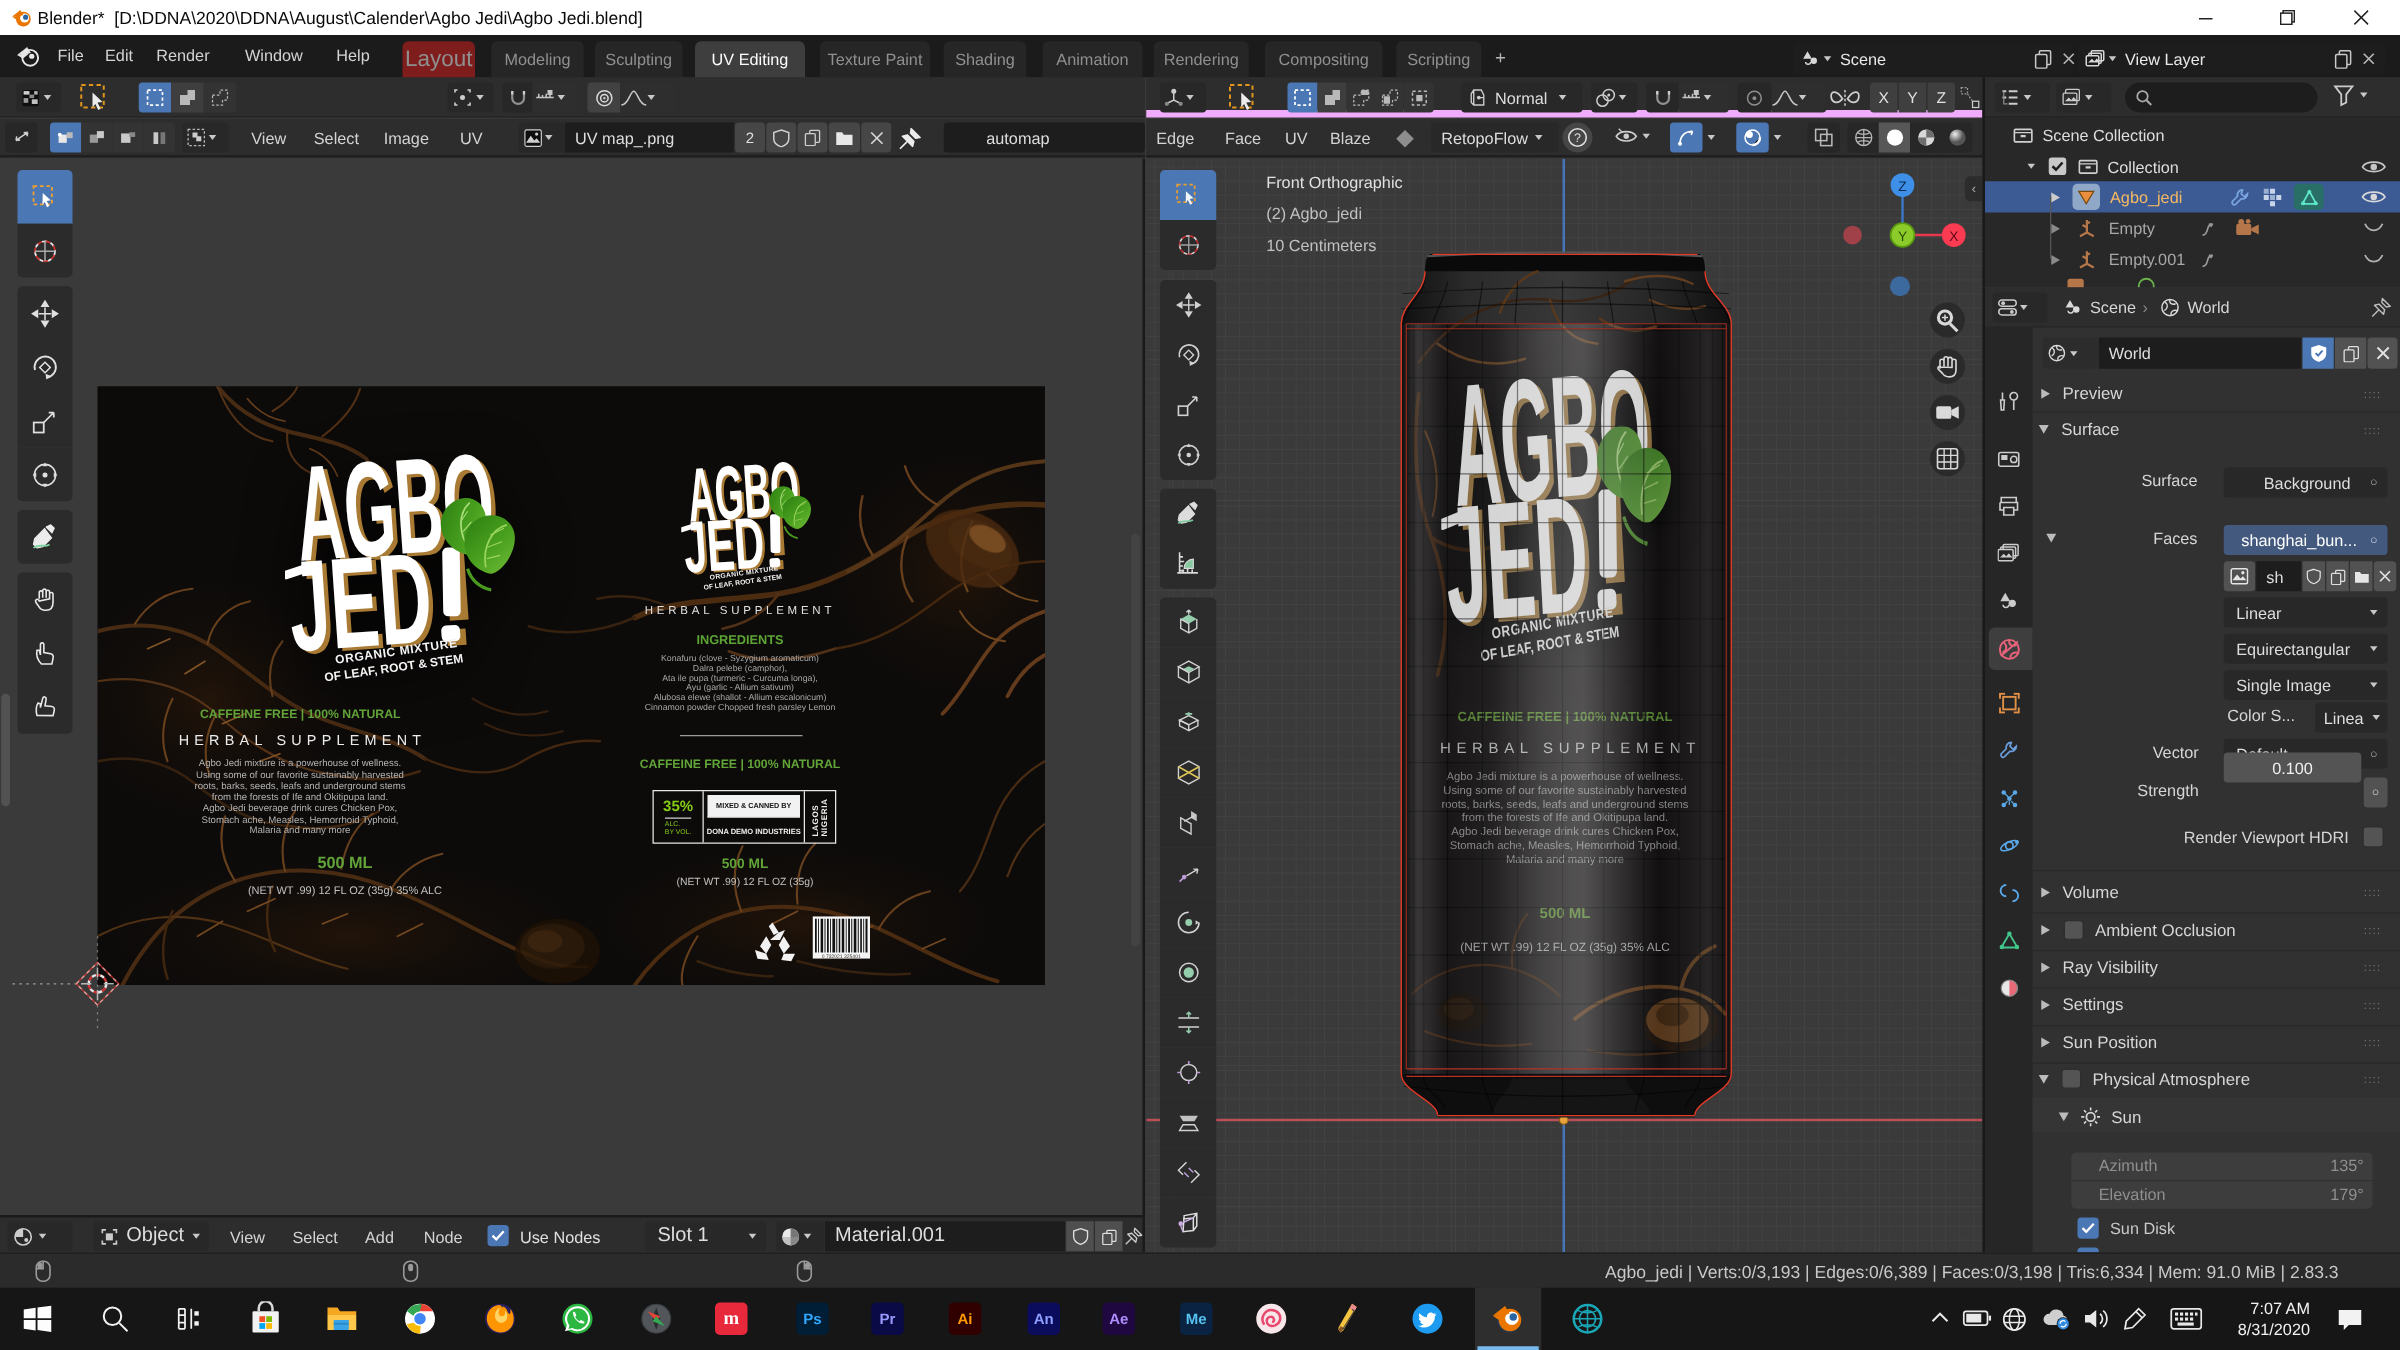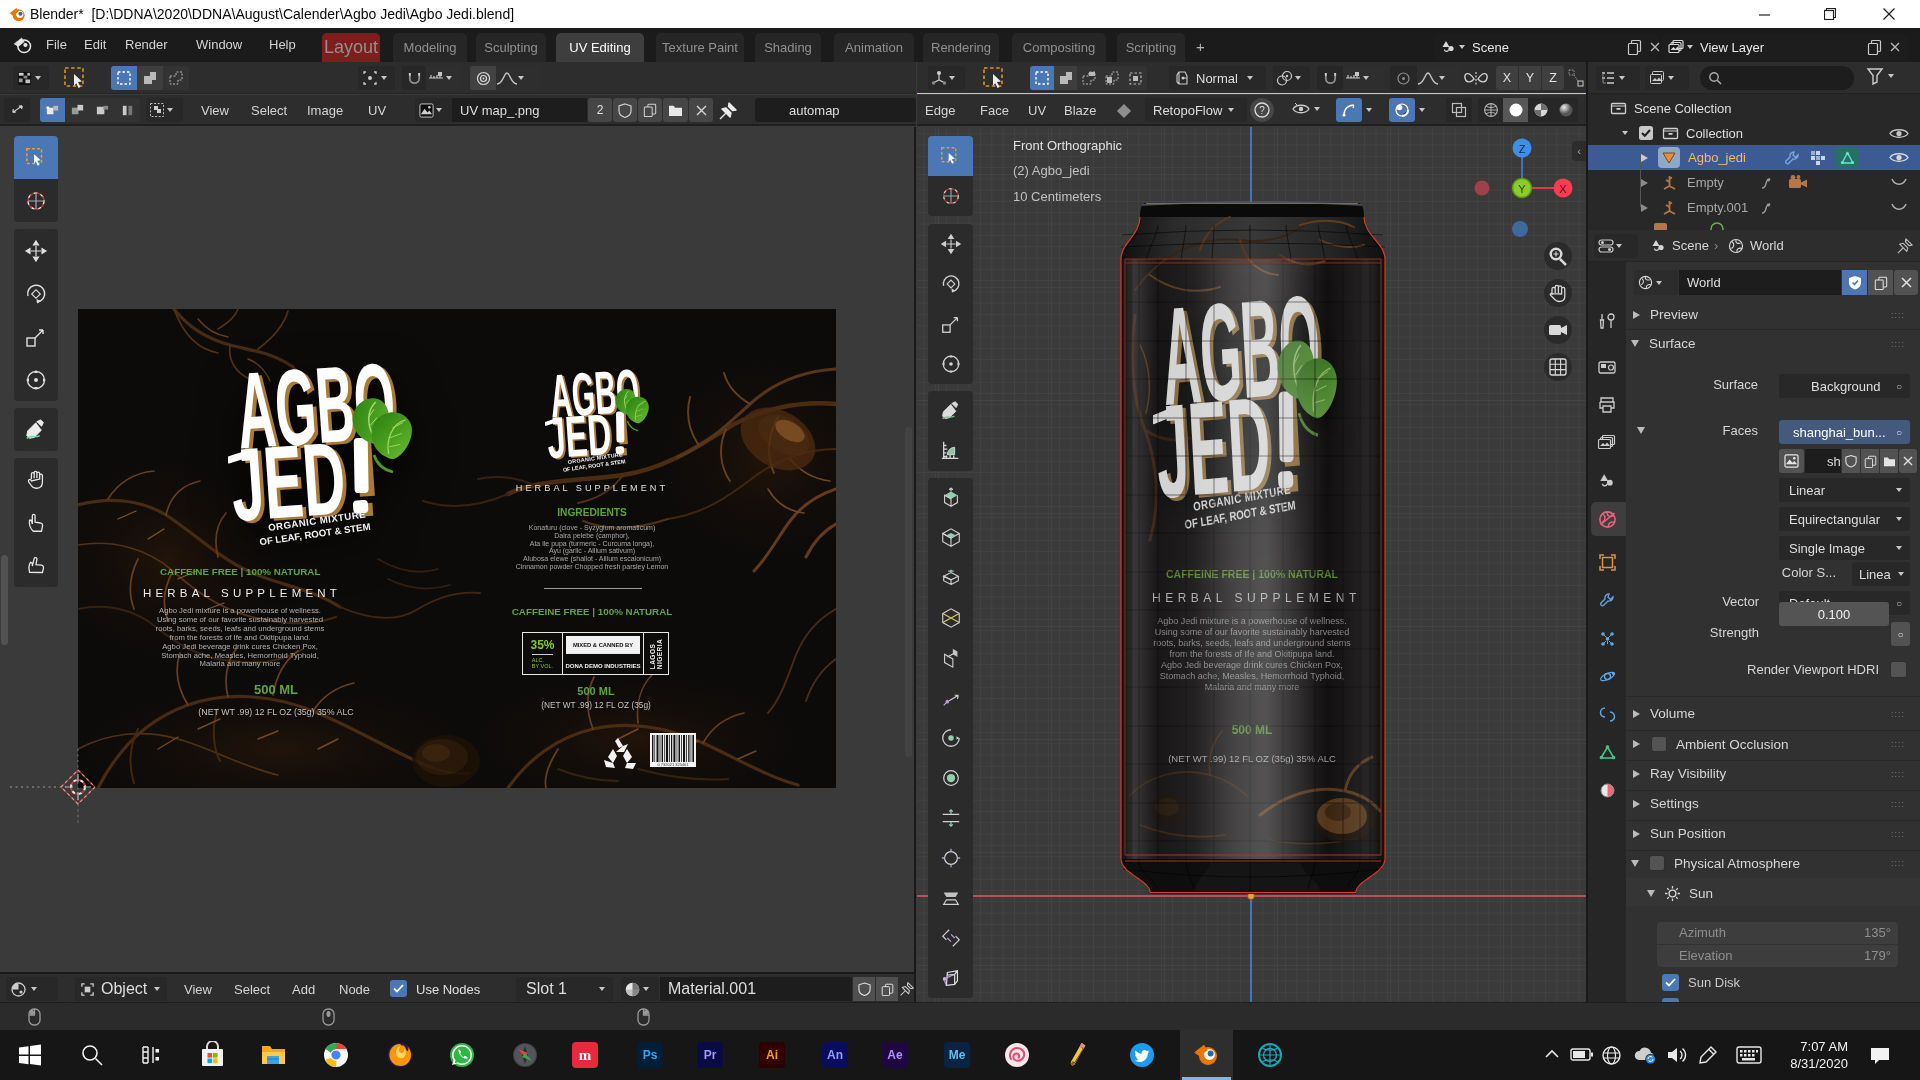--- a/index.html
+++ b/index.html
@@ -247,21 +247,21 @@
       </svg>
     </div>
  <svg class="abs" style="left:718px;top:6px" width="20" height="20" viewBox="0 0 20 20">
       <path d="M11 2 L18 9 L14.5 9.5 L10.5 5.5 Z M8 7 L13 12 L12 16 L4 8 Z M7.5 12.5 L2 18" stroke="#ececec" stroke-width="1.4" fill="#ececec" stroke-linejoin="round"></path>
     </svg>
  <div class="abs fld" style="left:755px;top:3px;width:161px;height:24px;border-radius:3px;font-size:13px">
       <span style="margin-left:34px">automap</span>
     </div>
 </div>
 
-<div class="abs hdr" style="left:917px;top:62px;width:669px;height:32px;border-bottom:1px solid #f0abfc">
+<div class="abs hdr" style="left:917px;top:62px;width:669px;height:32px;border-bottom:6px solid #f0abfc">
  <div class="abs dd" style="left:11px;top:4px;width:37px;height:24px">
       <svg style="margin-left:3px" width="16" height="16" viewBox="0 0 16 16">
         <path d="M2 13 L8 10 L14 13 M8 10 V3" stroke="#ccc" stroke-width="1.2" fill="none"></path>
         <circle cx="8" cy="3" r="2" fill="#ccc"></circle>
         <circle cx="2.5" cy="13" r="1.7" fill="#888"></circle>
         <circle cx="13.5" cy="13" r="1.7" fill="#888"></circle>
       </svg>
       <div class="chev" style="margin-left:2px"></div>
     </div>
  <svg class="abs" style="left:66px;top:5px" width="26" height="24" viewBox="0 0 26 24">
@@ -1233,21 +1233,21 @@
     </div>
 
  <div class="abs btnl" style="left:191px;top:219px;width:25px;height:24px;background:#525252">
       <svg width="15" height="14" viewBox="0 0 16 15">
         <rect x="1" y="1" width="14" height="13" rx="1.5" fill="none" stroke="#e5e5e5" stroke-width="1.3"></rect>
         <path d="M2 11 L6 6 L9 9.5 L11 7.5 L14 11 Z" fill="#e5e5e5"></path>
         <circle cx="11" cy="4.5" r="1.4" fill="#e5e5e5"></circle>
       </svg>
     </div>
  <div class="abs fld" style="left:217px;top:219px;width:36px;height:24px;border-radius:0">
-      <span style="margin-left:22px">sh</span>
+      <span style="margin-left:8px">sh</span>
     </div>
  <div class="abs btnl" style="left:254px;top:219px;width:18px;height:24px;background:#525252;border-radius:0">
       <svg width="12" height="14" viewBox="0 0 14 15">
         <path d="M7 1 L13 3 V8 C13 11.5 10 13.5 7 14.5 C4 13.5 1 11.5 1 8 V3 Z" fill="none" stroke="#dfdfdf" stroke-width="1.2"></path>
       </svg>
     </div>
  <div class="abs btnl" style="left:273px;top:219px;width:18px;height:24px;background:#525252;border-radius:0">
       <svg width="13" height="13" viewBox="0 0 16 16">
         <rect x="5.5" y="1.5" width="9" height="11" rx="1" fill="none" stroke="#dfdfdf" stroke-width="1.2"></rect>
         <rect x="1.5" y="4.5" width="9" height="11" rx="1" fill="#525252" stroke="#dfdfdf" stroke-width="1.2"></rect>
@@ -1439,20 +1439,21 @@
     </svg>
  <svg class="abs" style="left:322px;top:5px" width="13" height="18" viewBox="0 0 13 18">
       <rect x="1" y="1" width="11" height="16" rx="5" fill="none" stroke="#9a9a9a" stroke-width="1.3"></rect>
       <rect x="4.5" y="3" width="4" height="6" rx="2" fill="#9a9a9a"></rect>
     </svg>
  <svg class="abs" style="left:637px;top:5px" width="13" height="18" viewBox="0 0 13 18">
       <rect x="1" y="1" width="11" height="16" rx="5" fill="none" stroke="#9a9a9a" stroke-width="1.3"></rect>
       <path d="M6.5 1 V7 H12" stroke="#9a9a9a" stroke-width="1.3" fill="none"></path>
       <rect x="7" y="2" width="4" height="5" rx="2" fill="#9a9a9a"></rect>
     </svg>
+ <div class="abs" style="left:1284px;top:6px;font-size:14px;color:#c9c9c9">Agbo_jedi | Verts:0/3,193 | Edges:0/6,389 | Faces:0/3,198 | Tris:6,334 | Mem: 91.0 MiB | 2.83.3</div>
 </div>
 
 <div class="abs" style="left:0;top:1030px;width:1920px;height:50px;background:#161616">
  <svg class="abs" style="left:18px;top:13px" width="24" height="24" viewBox="0 0 24 24">
       <path d="M1 4.5 L10.5 3.2 V11.5 H1 Z M12 3 L23 1.5 V11.5 H12 Z M1 13 H10.5 V21.3 L1 20 Z M12 13 H23 V22.5 L12 21 Z" fill="#fdfdfd"></path>
     </svg>
  <svg class="abs" style="left:80px;top:13px" width="24" height="24" viewBox="0 0 24 24">
       <circle cx="10" cy="10" r="7" fill="none" stroke="#f2f2f2" stroke-width="1.6"></circle>
       <path d="M15.5 15.5 L22 22" stroke="#f2f2f2" stroke-width="1.6"></path>
     </svg>

